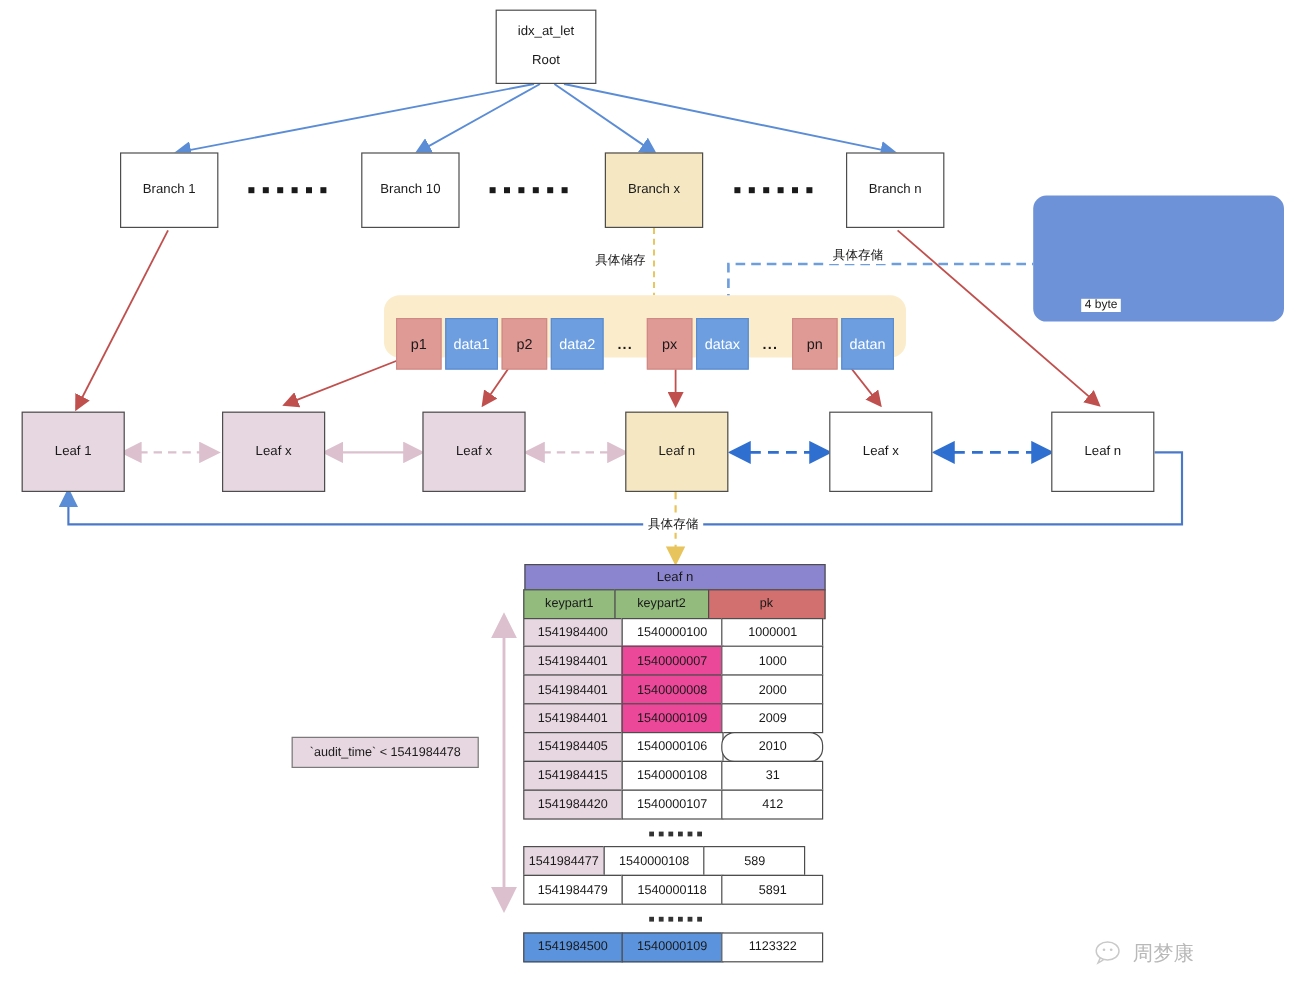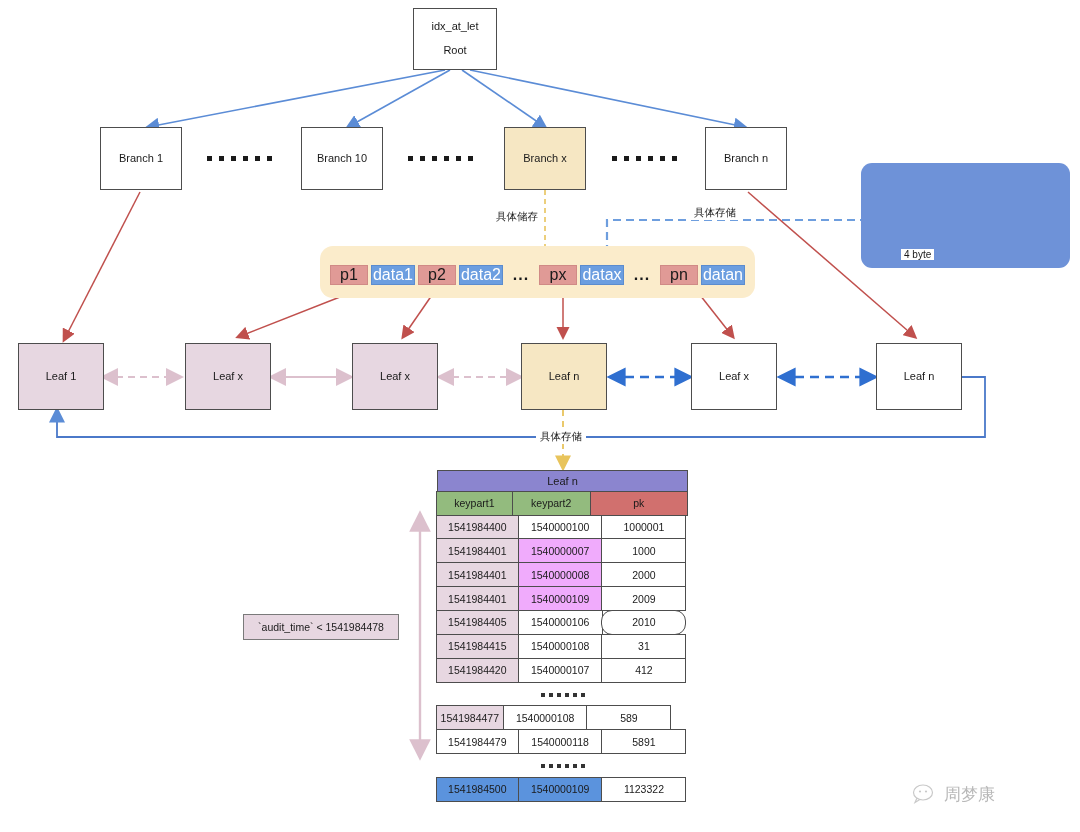--- a/index.html
+++ b/index.html
@@ -13,22 +13,22 @@
         text-align:center;font-size:11px;line-height:1.45;z-index:3;}
   .node.root{flex-direction:column;}
   .node.tan{background:#f6e7c3;border-color:#4d4d4d;}
   .node.pink{background:#e7d7e1;border-color:#4d4d4d;}
 
   .dots6{position:absolute;z-index:3;display:flex;gap:7px;align-items:center;}
   .dots6 i{width:5px;height:5px;background:#1a1a1a;display:block;}
 
   .branchpanel{position:absolute;background:#fbeccb;border-radius:13px;z-index:2;}
   .cells{position:absolute;display:flex;align-items:center;z-index:4;}
-  .cell{box-sizing:border-box;height:20px;display:flex;align-items:center;
-        justify-content:center;font-size:16px;border:1px solid transparent;}
+  .cell{box-sizing:border-box;height:43px;display:flex;align-items:center;
+        justify-content:center;font-size:12px;border:1px solid transparent;}
   .cell.p{background:#e09a96;color:#1a1a1a;border-color:#d08a86;}
   .cell.d{background:#6c9ee0;color:#fff;border-color:#5b8ccf;}
   .cell.e{background:transparent;color:#1a1a1a;font-weight:bold;letter-spacing:1px;}
 
   .storepanel{position:absolute;background:#6e92d8;border-radius:11px;z-index:3;}
   .sp-grid{position:absolute;display:flex;flex-direction:column;}
   .sp-row{display:flex;}
   .sp-c{box-sizing:border-box;height:26px;display:flex;align-items:center;
         justify-content:center;font-size:10.5px;}
   .sp-c.g{background:#a8c57e;}
@@ -45,21 +45,21 @@
   .lt-title{box-sizing:border-box;background:#8b85cf;border:1.4px solid #4d4d4d;
             height:22px;display:flex;align-items:center;justify-content:center;
             font-size:11px;color:#1a1a1a;}
   .lt-row{display:flex;}
   .lt-c{box-sizing:border-box;border:1.2px solid #4d4d4d;height:25px;
         display:flex;align-items:center;justify-content:center;font-size:10.5px;
         background:#fff;margin-top:-1.2px;margin-left:-1.2px;}
   .lt-c.hdr-g{background:#93bb7e;}
   .lt-c.hdr-r{background:#d1706e;}
   .lt-c.pink{background:#e7d7e1;}
-  .lt-c.yellow{background:#f0abfc;}
+  .lt-c.yellow{background:#ec4899;}
   .lt-c.blue{background:#5b93dd;}
   .lt-ell{display:flex;justify-content:center;align-items:center;height:24px;gap:4px;}
   .lt-ell i{width:4px;height:4px;background:#333;display:block;}
 
   .condbox{position:absolute;box-sizing:border-box;background:#e7d7e1;
            border:1.4px solid #7a7a7a;display:flex;align-items:center;
            justify-content:center;font-size:10.5px;z-index:4;}
 
   .watermark{position:absolute;display:flex;align-items:center;gap:6px;
              color:#b9b9b9;font-size:17px;z-index:6;}

